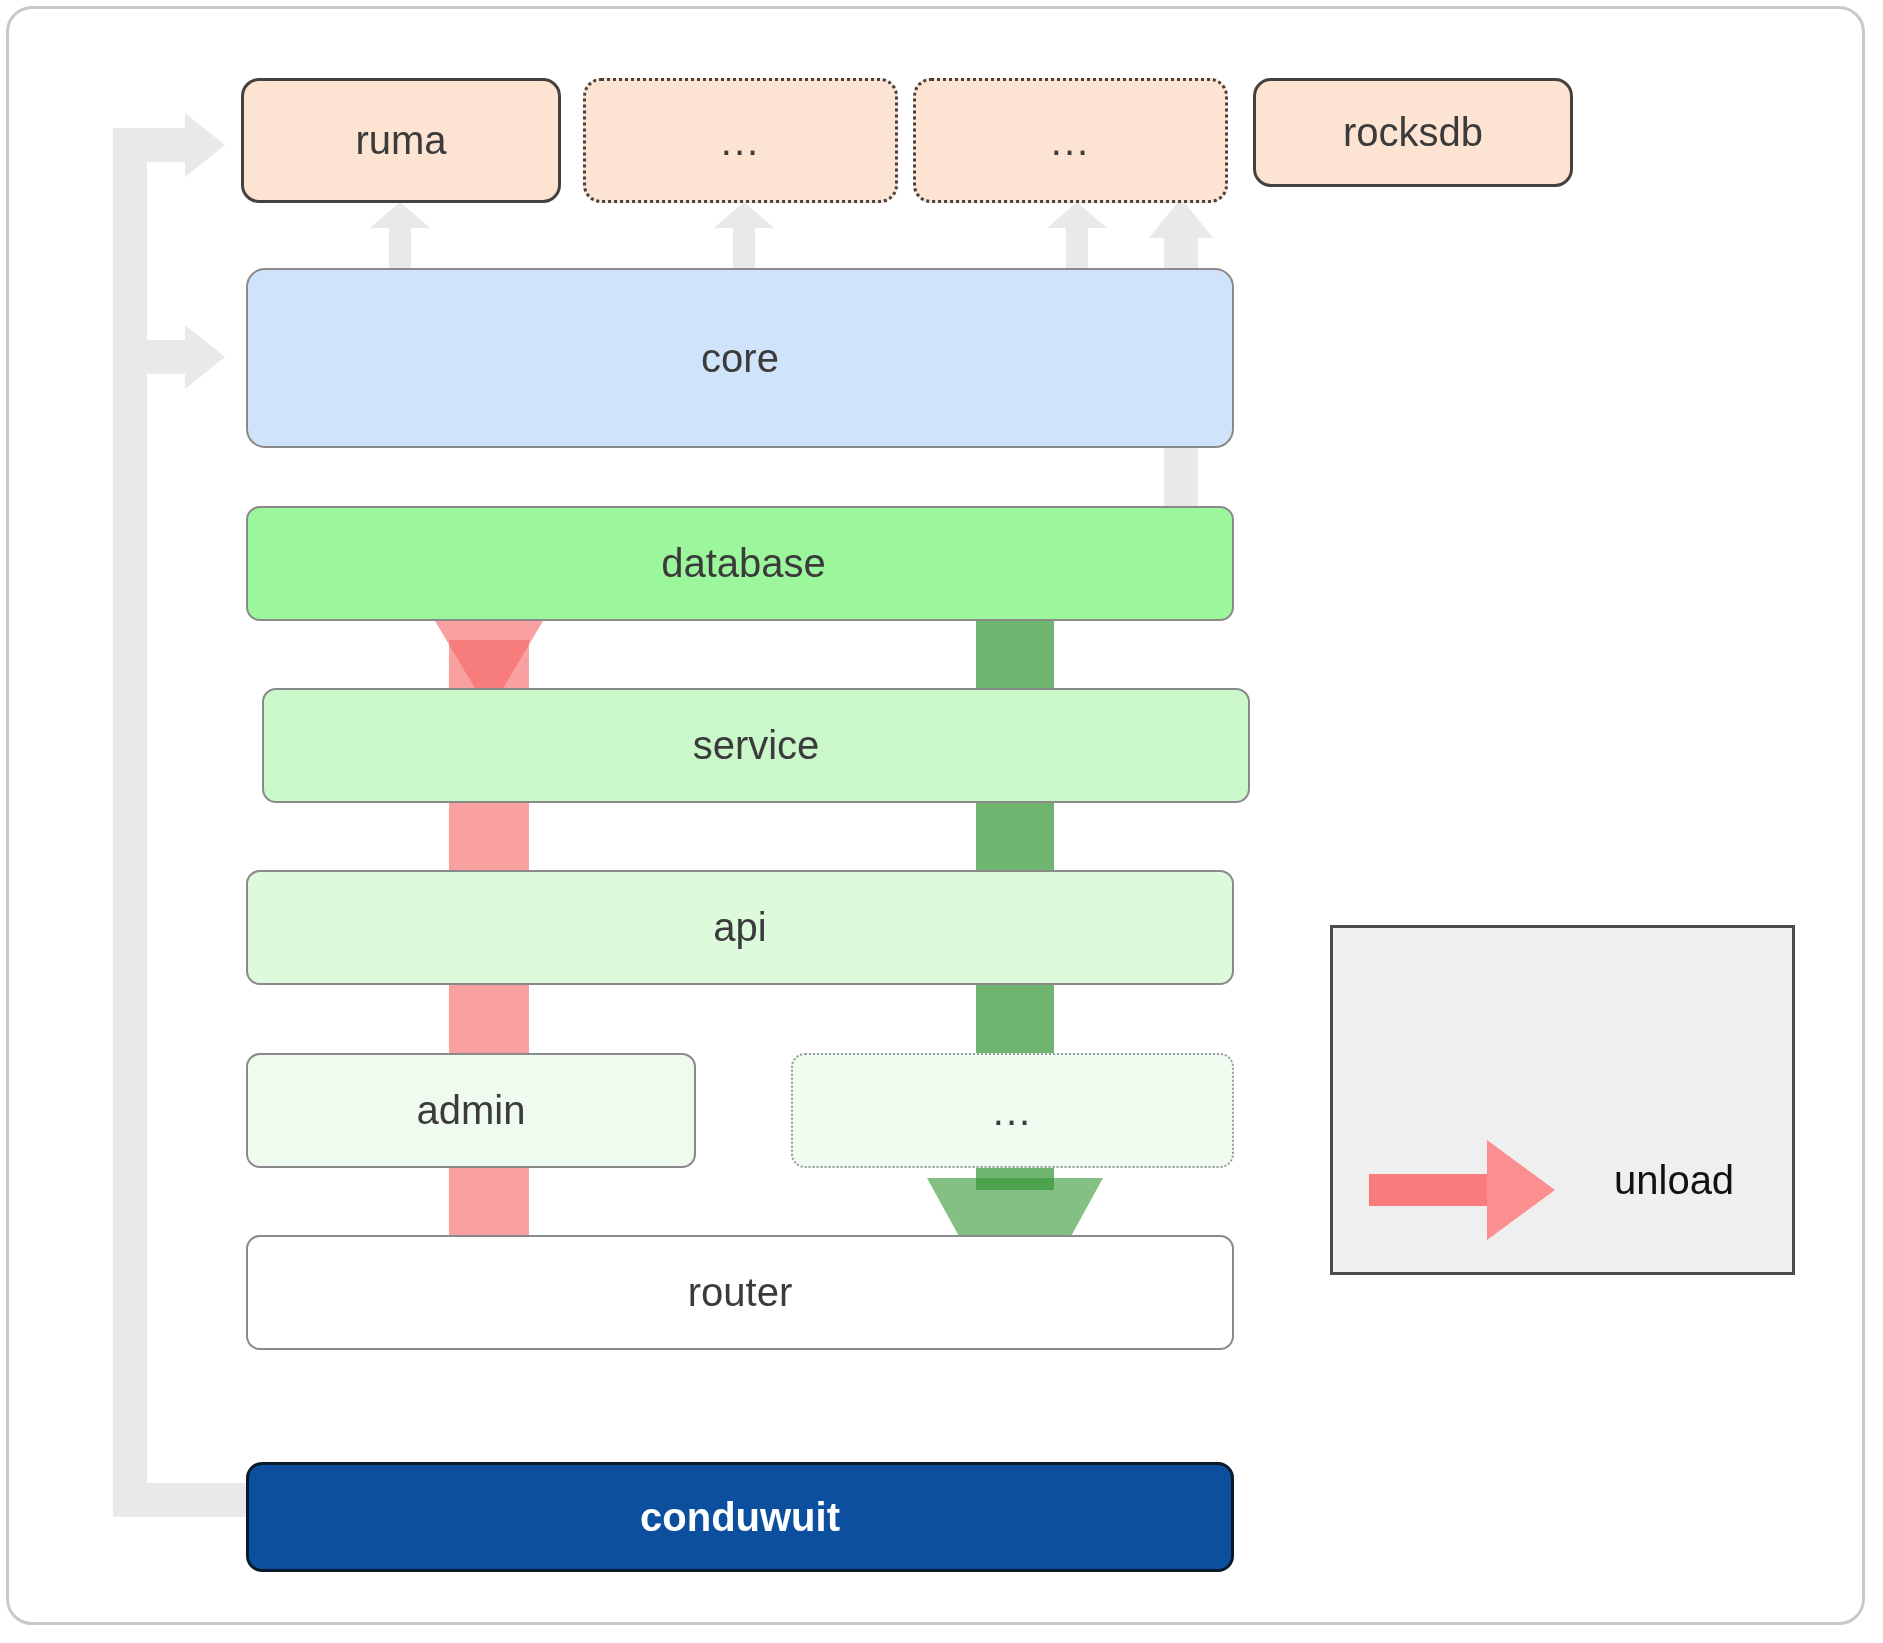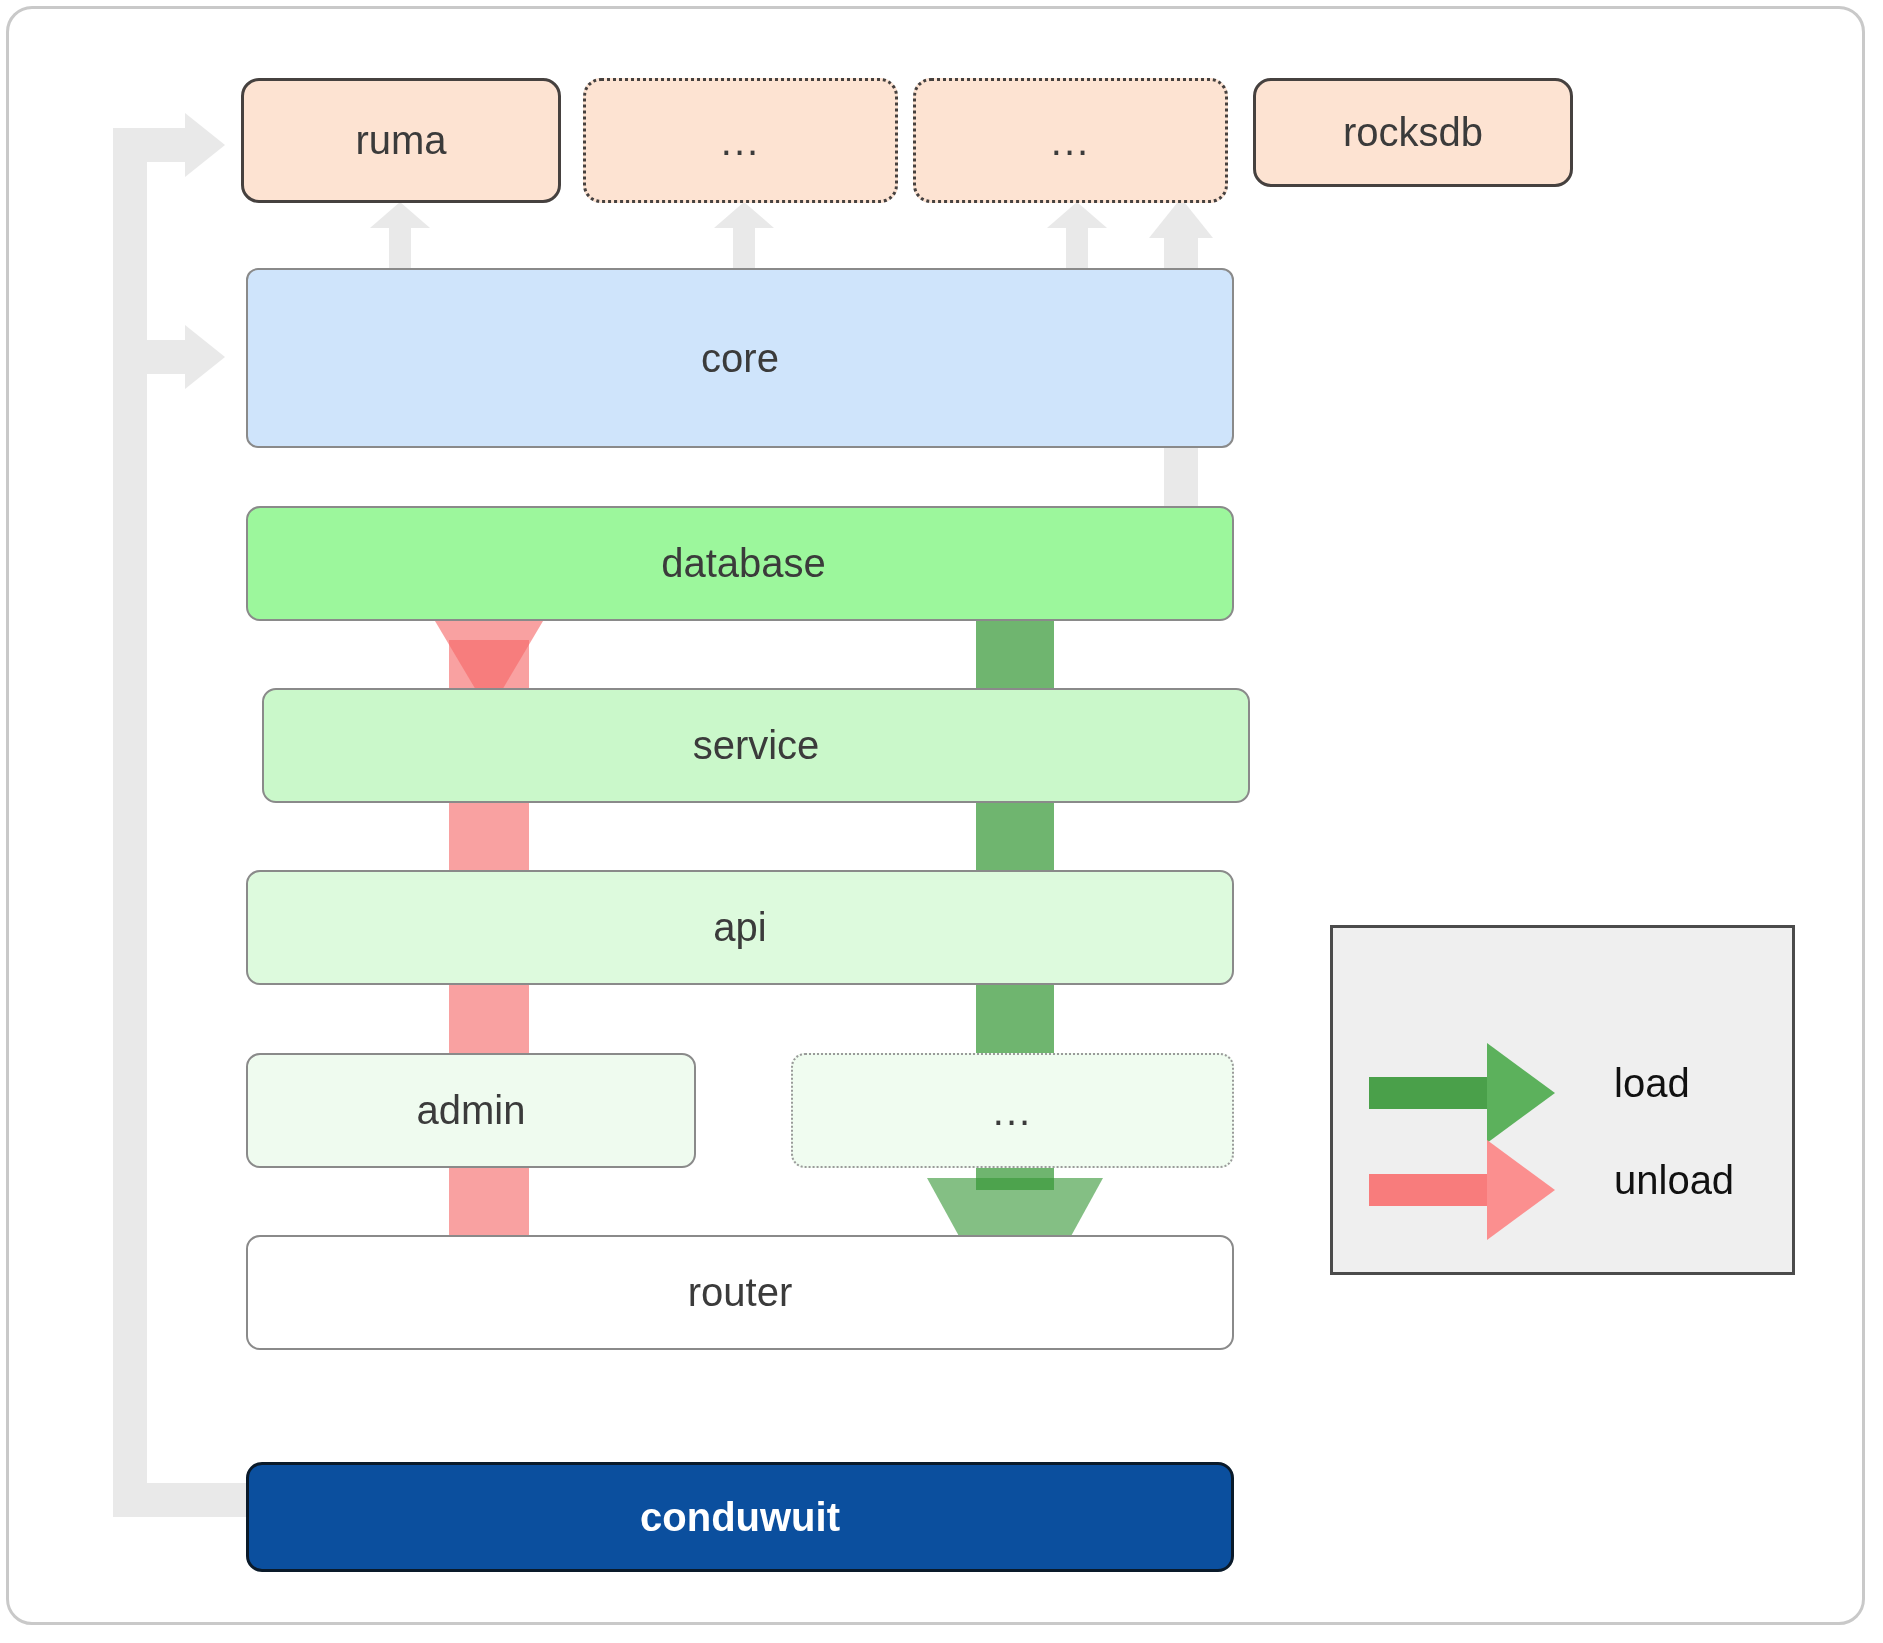--- a/index.html
+++ b/index.html
@@ -43,21 +43,21 @@
     background: #fde3d2;
     border: 3px solid #46413f;
     border-radius: 18px;
   }
   .node.dep.dotted {
     border: 3px dotted #46413f;
   }
   .node.core {
     background: #cfe4fb;
     border: 2px solid #8a8a8a;
-    border-radius: 12px;
+    border-radius: 19px;
   }
   .node.db {
     background: #9cf79c;
     border: 2px solid #8a8a8a;
   }
   .node.service {
     background: #caf8ca;
     border: 2px solid #8a8a8a;
   }
   .node.api {
@@ -294,25 +294,20 @@
   </div>
 
   <div class="unload-shaft" style="left:449px; top:640px; width:80px; height:685px;"></div>
   <div class="unload-head" style="left:394px; top:552px; transform: rotate(180deg); border-bottom-color: rgba(246,104,104,0.62);"></div>
 
   <div class="load-shaft" style="left:976px; top:568px; width:78px; height:622px;"></div>
   <div class="load-head" style="left:927px; top:1178px;"></div>
 
   <div id="legend">
 
-    <div class="legend-row" style="top:115px;">
-      <div class="lshaft" style="background:#4aa04a;"></div>
-      <div class="lhead" style="border-left:68px solid #5cb15c;"></div>
-      <div class="llabel">load</div>
-    </div>
 
     <div class="legend-row" style="top:212px;">
       <div class="lshaft" style="background:#f87c7c;"></div>
       <div class="lhead" style="border-left:68px solid #fb8f8f;"></div>
       <div class="llabel">unload</div>
     </div>
   </div>
 
 </div>
 

